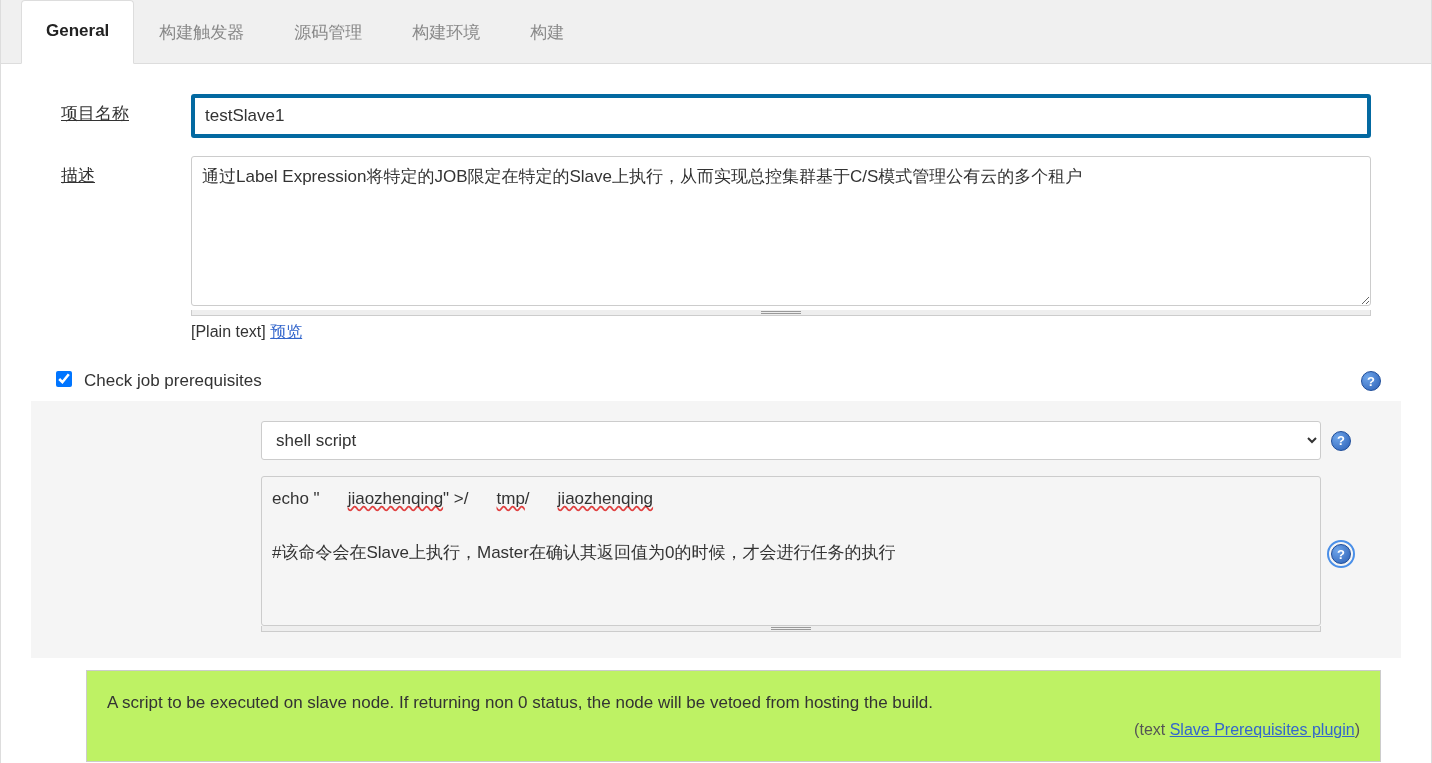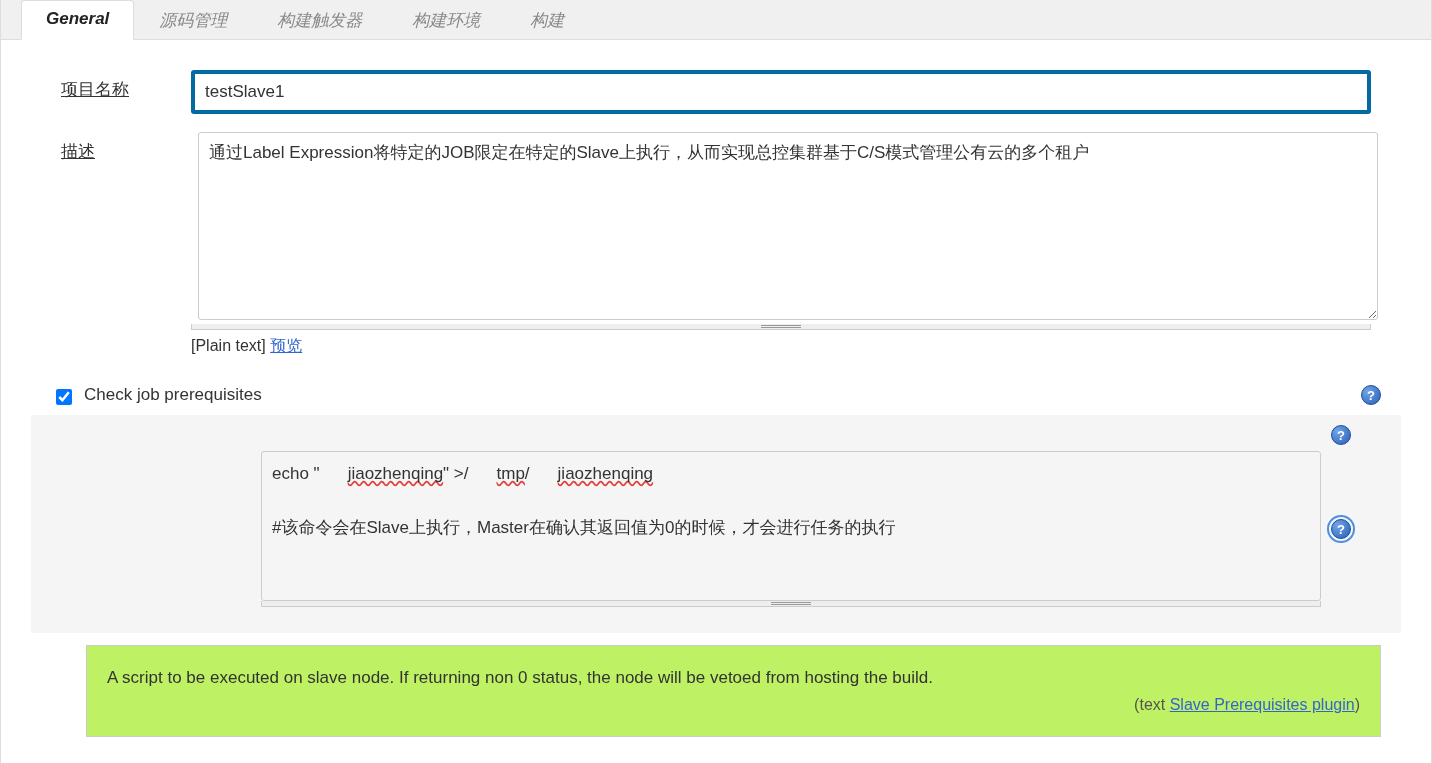--- a/index.html
+++ b/index.html
@@ -17,28 +17,27 @@
       padding: 0;
     }
     .tabs {
       display: flex;
       background: #f0f0f0;
       border-bottom: 1px solid #ddd;
       padding: 0 20px 0 20px;
       position: relative;
     }
     .tab {
-      padding: 8px 24px;
+      padding: 20px 24px;
       cursor: pointer;
       color: #888;
       font-size: 17px;
       border: 1px solid transparent;
       border-bottom: none;
       margin-bottom: -1px;
-      font-style: italic;
     }
     .tab.active {
       background: #fff;
       color: #222;
       font-weight: bold;
       border: 1px solid #ddd;
       border-bottom: 1px solid #fff;
       border-radius: 4px 4px 0 0;
     }
     .content {
@@ -73,34 +72,34 @@
     .textarea-input {
       width: 100%;
       padding: 8px 10px;
       font-size: 17px;
       border: 1px solid #ccc;
       border-radius: 3px;
       color: #333;
       resize: both;
       font-family: Arial, "Microsoft YaHei", sans-serif;
     }
-    .description-area { height: 188px; margin-left: 7px; }
+    .description-area { height: 150px; }
     .script-area { height: 150px; }
     .text-hint {
       margin-top: 6px;
       font-size: 16px;
       color: #333;
     }
     .text-hint a {
       color: #3366cc;
       text-decoration: underline;
     }
     .checkbox-row {
       display: flex;
-      align-items: flex-end;
+      align-items: flex-start;
       padding: 10px 20px 10px 35px;
       position: relative;
     }
     .checkbox-row input[type="checkbox"] {
       width: 16px;
       height: 16px;
       margin-right: 12px;
       cursor: pointer;
     }
     .checkbox-label {
@@ -206,22 +205,22 @@
       color: #333;
     }
   </style>
 </head>
 <body>
 
 <div class="container">
 
   <div class="tabs">
     <div class="tab active">General</div>
+    <div class="tab">构建触发器</div>
     <div class="tab">源码管理</div>
-    <div class="tab">构建触发器</div>
     <div class="tab">构建环境</div>
     <div class="tab">构建</div>
   </div>
 
   <div class="content">
 
     <div class="form-row">
       <div class="form-label">项目名称</div>
       <div class="form-field">
         <input type="text" class="text-input" value="testSlave1" style="">
@@ -243,20 +242,25 @@
 
     <div class="checkbox-row">
       <input type="checkbox" checked="" style="">
       <span class="checkbox-label">Check job prerequisites</span>
       <span class="help-icon help-right">?</span>
     </div>
 
     <div class="prereq-section">
 
       <div class="prereq-row">
+        <div class="prereq-field">
+          <select class="select-input">
+            <option>shell script</option>
+          </select>
+        </div>
         <span class="help-icon help-right">?</span>
       </div>
 
       <div class="prereq-row">
         <div class="prereq-field">
           <div class="textarea-wrapper">
             <div class="textarea-input script-area" contenteditable="true" style="">
               <div class="script-text"><span>echo "</span><span class="spellunder">jiaozhenqing</span><span>" &gt;/</span><span class="spellunder">tmp</span><span>/</span><span class="spellunder">jiaozhenqing</span>
 
 <span>#该命令会在Slave上执行，Master在确认其返回值为0的时候，才会进行任务的执行</span></div>

